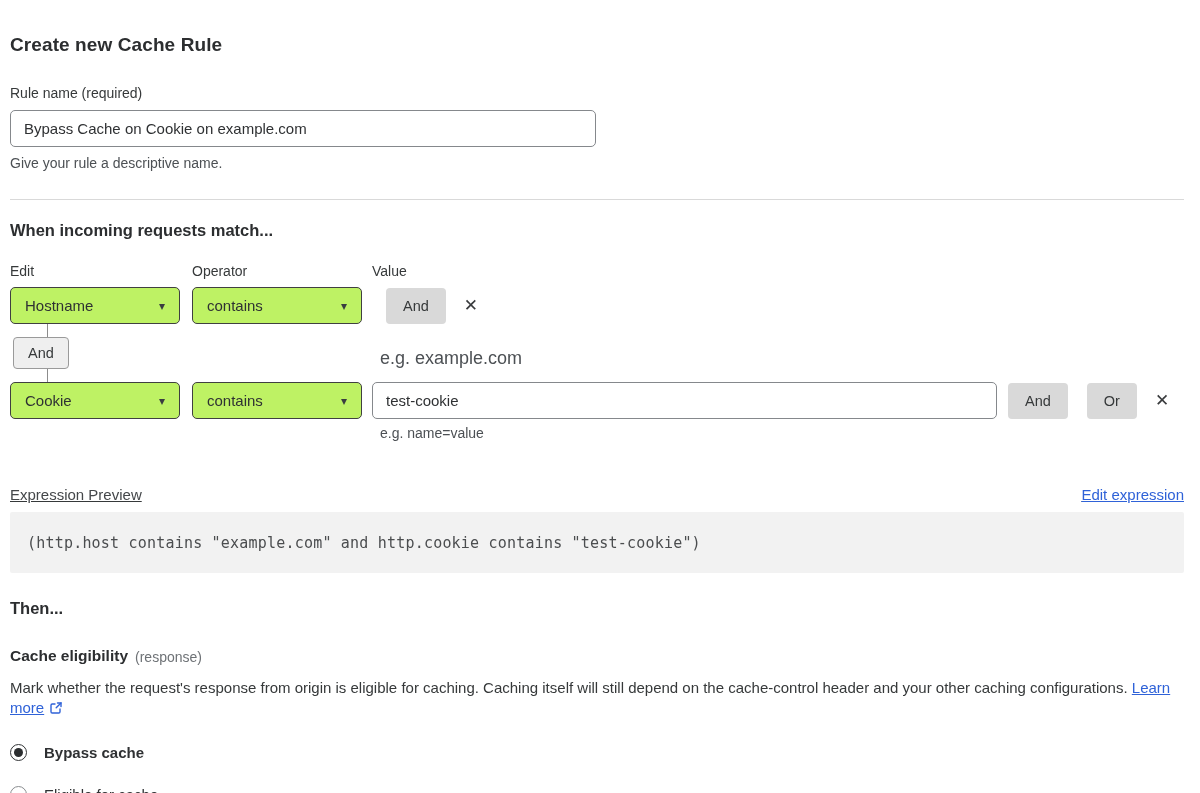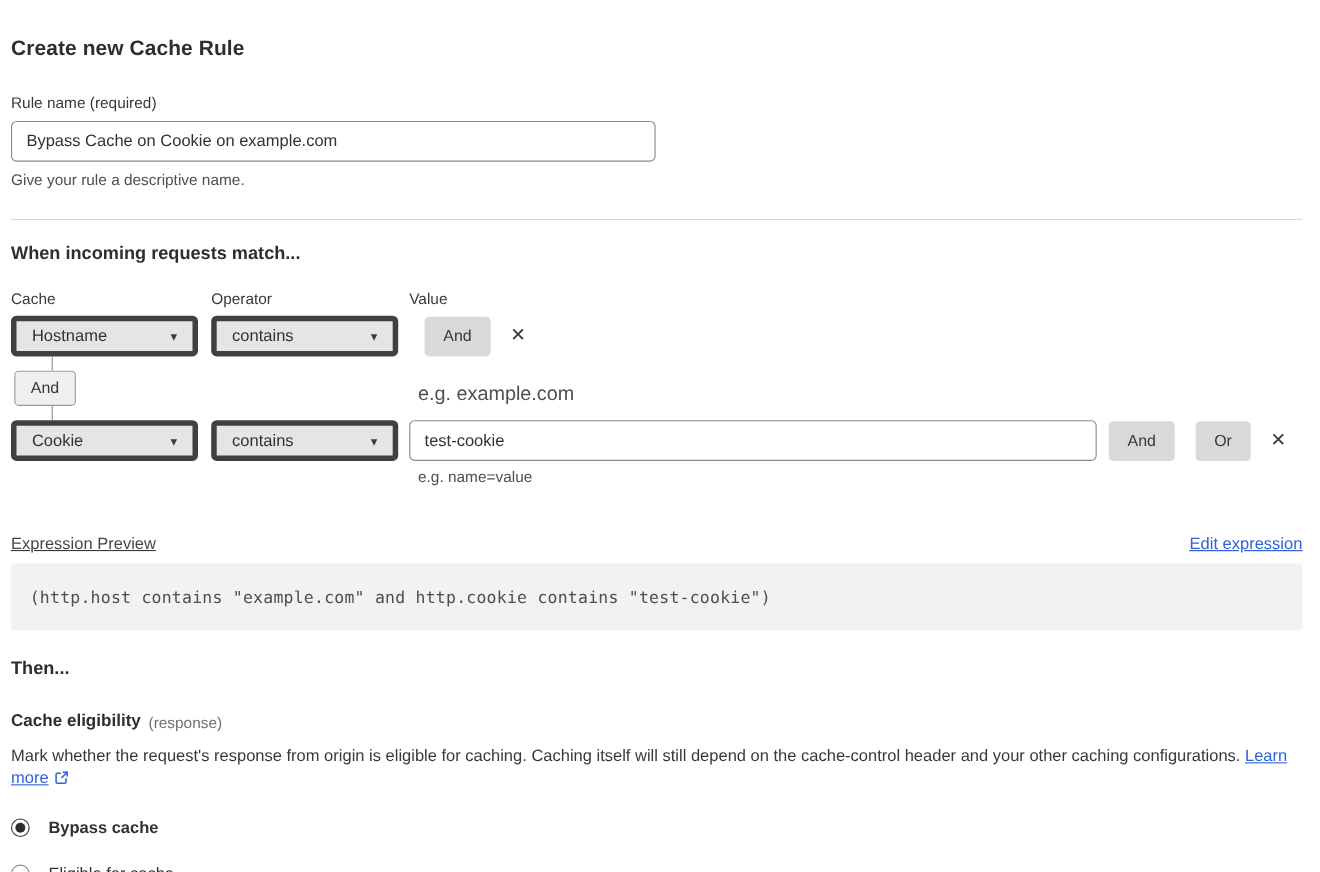--- a/index.html
+++ b/index.html
@@ -31,22 +31,22 @@
 
   h2.section-heading { font-size: 16.5px; font-weight: 700; color: #2c2e30; }
   .match-heading { margin-top: 21px; }
 
   .col-labels { display: flex; margin-top: 23px; font-size: 14px; color: #36393a; }
   .col-field { width: 182px; }
   .col-op { width: 180px; }
 
   .cond-row { display: flex; align-items: center; margin-top: 8px; }
   .select-box {
-    width: 170px; height: 37px; border: 5px solid #404040; border-radius: 5px;
-    background: #e5e5e5; display: flex; align-items: center; justify-content: space-between;
+    width: 170px; height: 37px; border: 1px solid #404040; border-radius: 5px;
+    background: #bef264; display: flex; align-items: center; justify-content: space-between;
     padding: 0 14px; font-size: 15px; color: #2f3133; cursor: pointer;
   }
   .select-box .caret { font-size: 12px; color: #3a3d40; }
   .sel-field { margin-right: 12px; }
   .sel-op { margin-right: 10px; gap: 24px; }
   .value-input-1 { width: 690px; }
   .value-input-2 { width: 625px; }
   .value-highlight { background: #e9f1fc; border-color: #9fb1c9; }
 
   .chip {
@@ -117,21 +117,21 @@
 
   <div class="field-label">Rule name (required)</div>
   <input class="text-input rule-name-input" type="text" value="Bypass Cache on Cookie on example.com" style="">
   <div class="help-text">Give your rule a descriptive name.</div>
 
   <div class="divider"></div>
 
   <h2 class="section-heading match-heading">When incoming requests match...</h2>
 
   <div class="col-labels">
-    <div class="col-field">Cache</div>
+    <div class="col-field">Edit</div>
     <div class="col-op">Operator</div>
     <div class="col-val">Value</div>
   </div>
 
   <div class="cond-row">
     <div class="select-box sel-field">
       <span>Hostname</span>
       <span class="caret">▾</span>
     </div>
     <div class="select-box sel-op">

